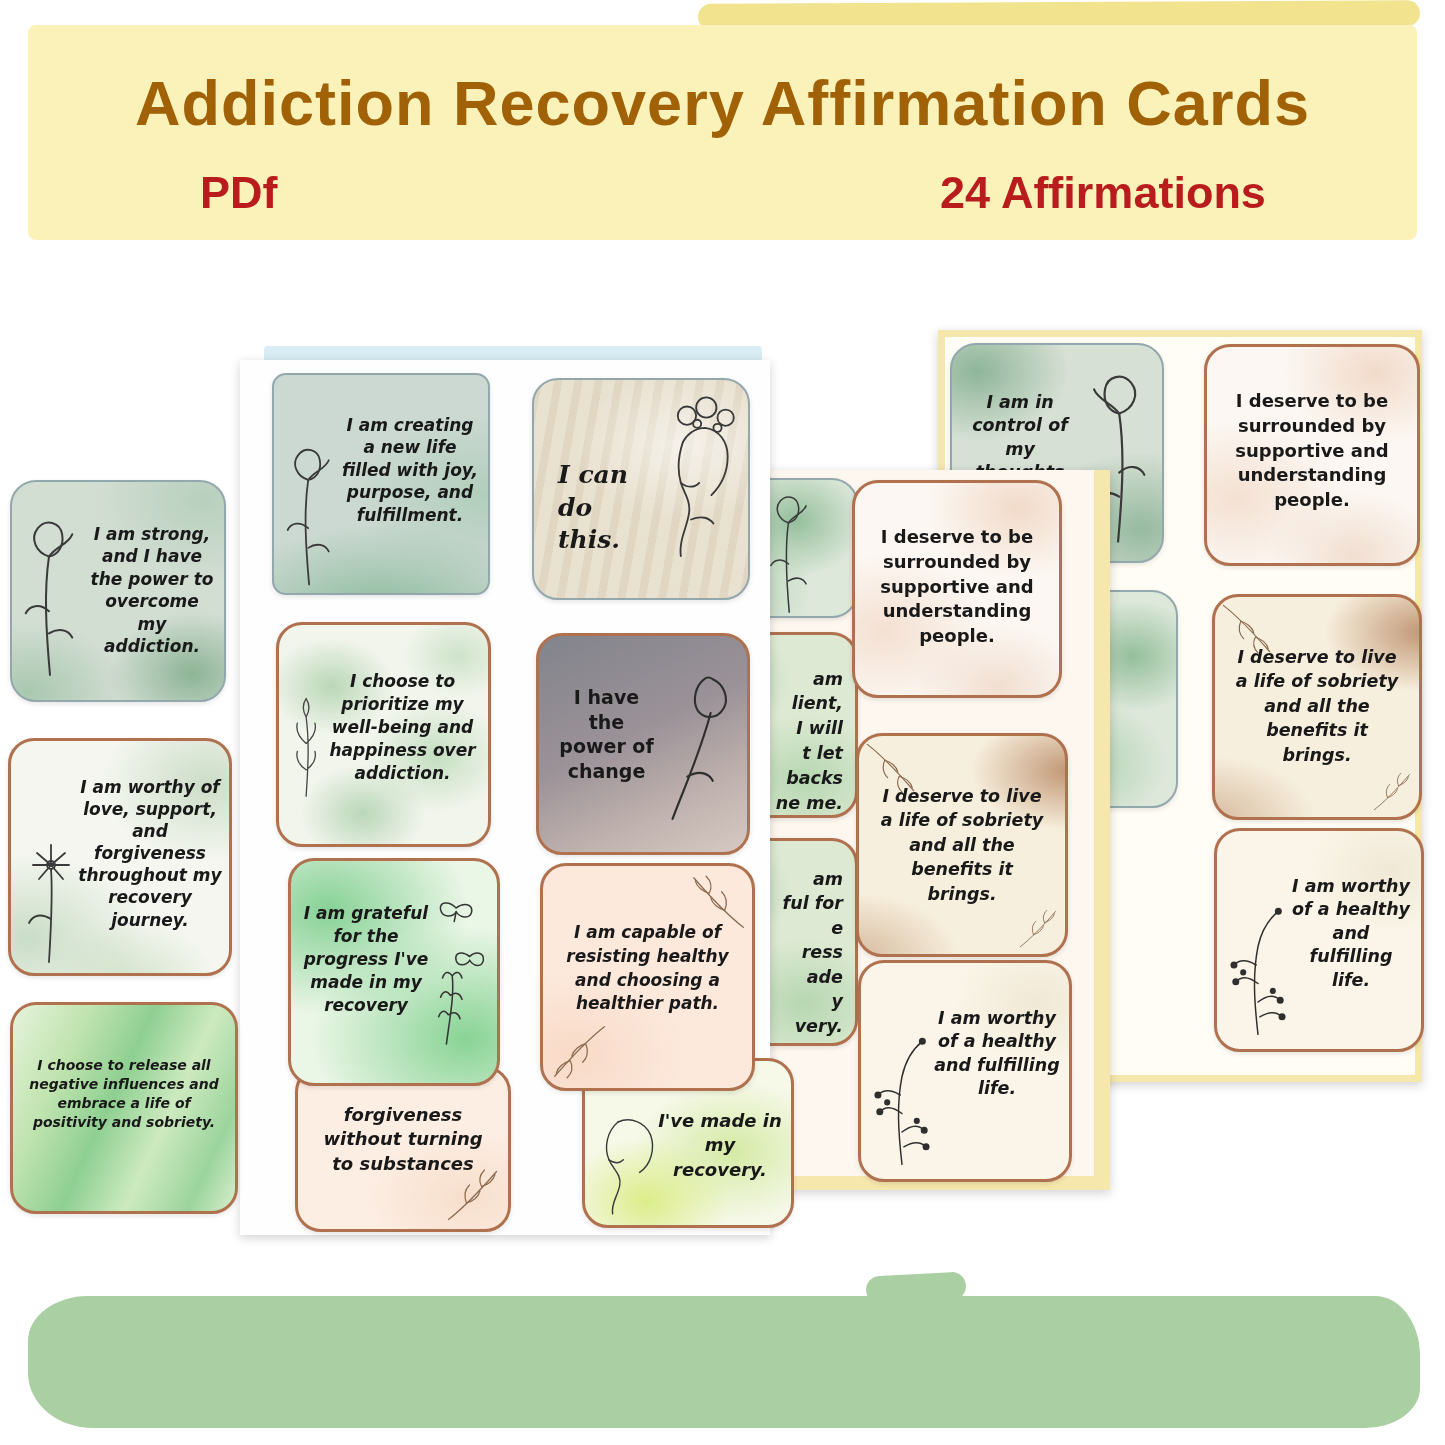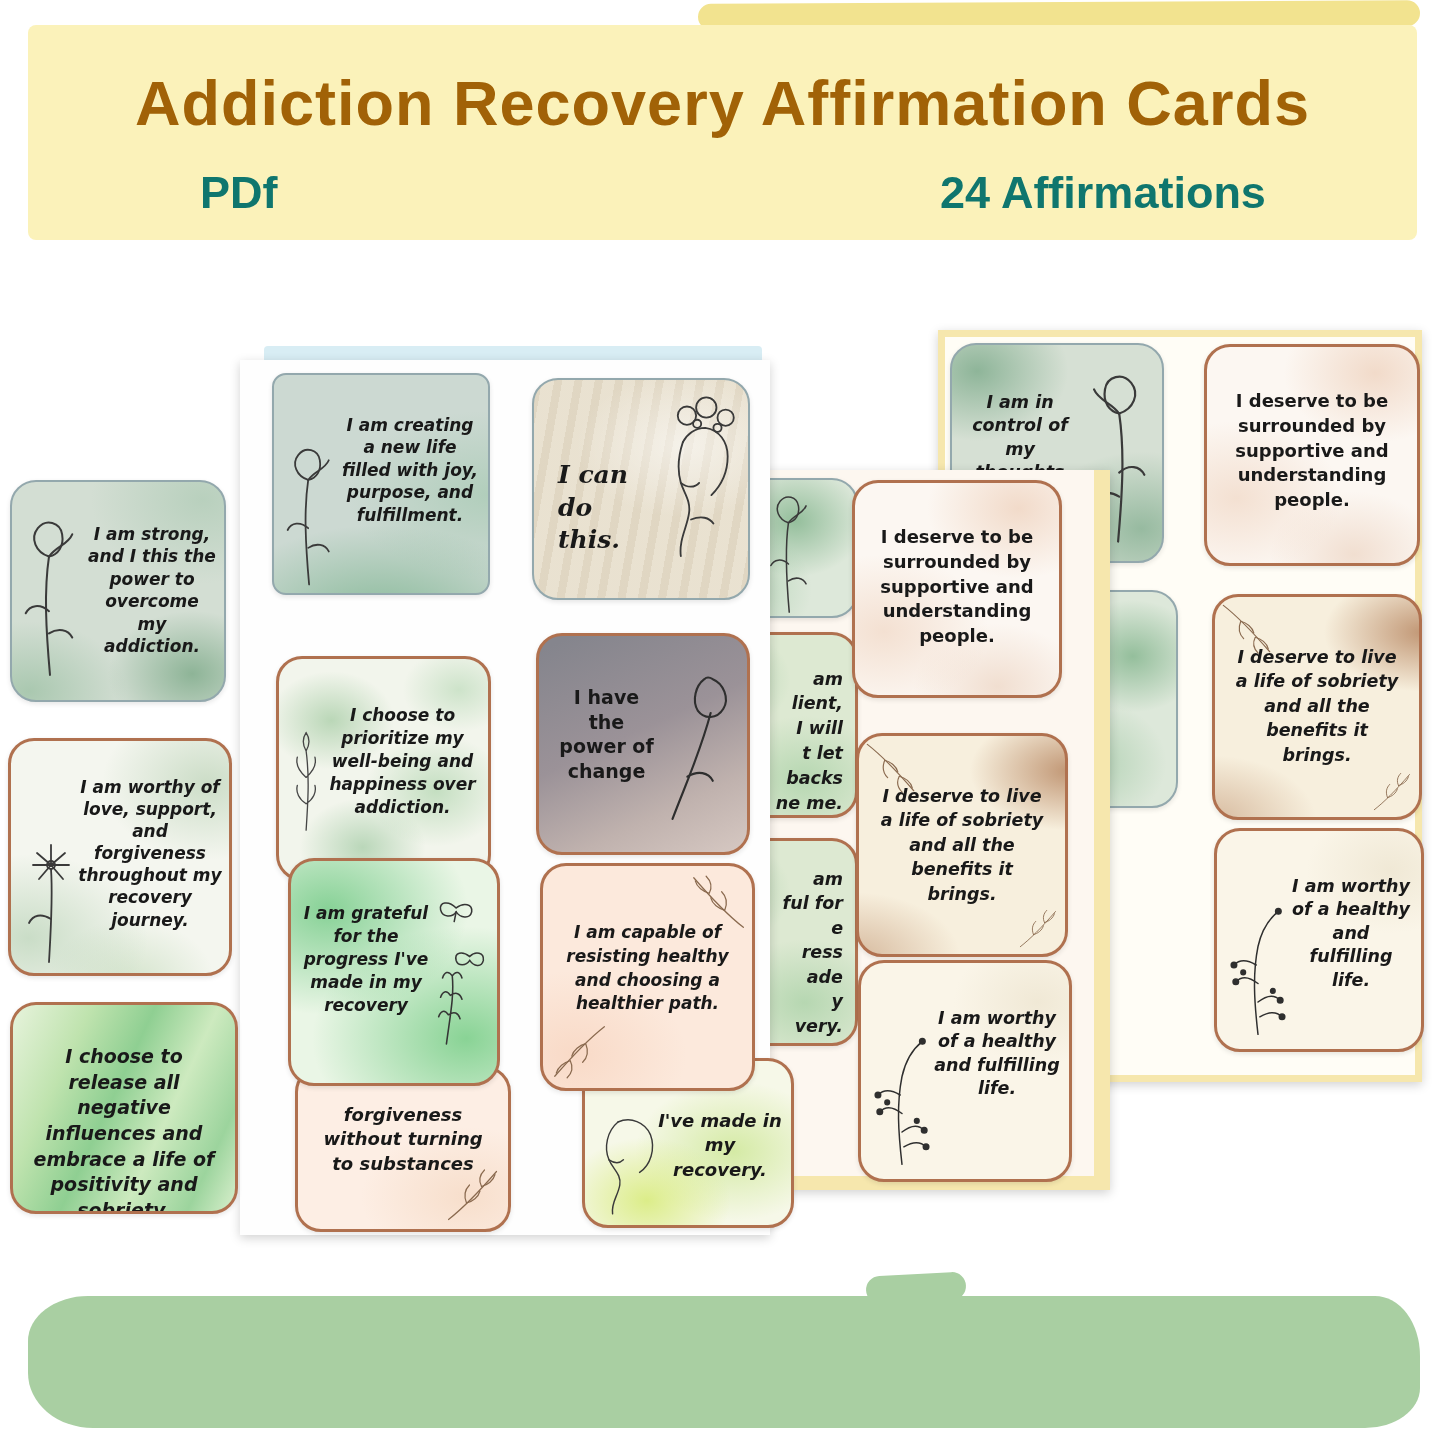--- a/index.html
+++ b/index.html
@@ -6,21 +6,21 @@
   .canvas{position:relative;width:1445px;height:1445px;background:#ffffff;overflow:hidden;
           font-family:"DejaVu Sans",sans-serif;}
 
   
   .swipe-top{position:absolute;left:698px;top:2px;width:722px;height:26px;background:#f2e38f;
              border-radius:13px;transform:rotate(-.3deg);}
   .banner{position:absolute;left:28px;top:25px;width:1389px;height:215px;background:#fbf2ba;border-radius:8px;}
   .banner .title{margin:0;padding-top:42px;font-family:"Liberation Sans",sans-serif;font-weight:bold;
                  font-size:63px;letter-spacing:1px;text-align:center;color:#a16207;}
   .subs{position:absolute;top:142px;left:0;width:100%;height:60px;}
-  .sub{position:absolute;font-family:"Liberation Sans",sans-serif;font-weight:bold;font-size:45px;color:#0f766e;}
+  .sub{position:absolute;font-family:"Liberation Sans",sans-serif;font-weight:bold;font-size:45px;color:#b91c1c;}
   .sub-pdf{left:172px;} .sub-print{left:506px;} .sub-count{left:912px;}
 
   
   .page{position:absolute;box-sizing:border-box;box-shadow:0 3px 10px rgba(0,0,0,.18);}
   .sheet-blue{position:absolute;left:264px;top:346px;width:498px;height:60px;background:#d8edf4;border-radius:4px;}
   .page4{left:938px;top:330px;width:484px;height:752px;background:#fffdf6;border:7px solid #f6e7ad;}
   .page3{left:640px;top:470px;width:470px;height:720px;background:#fdf7f0;
          border-right:16px solid #f6e7ad;border-bottom:14px solid #f6e7ad;}
   .page2{left:240px;top:360px;width:530px;height:875px;background:#fefefe;}
 
@@ -34,21 +34,21 @@
        color:#191919;text-align:center;}
   .upright{font-style:normal;}
   .pre{white-space:pre-line;text-align:right;}
   .art{position:absolute;}
 
   
   .p-c1{left:10px;top:480px;width:216px;height:222px;}
   .p-c2{left:8px;top:738px;width:224px;height:238px;}
   .p-c3{left:10px;top:1002px;width:228px;height:212px;}
   .p-c4{left:272px;top:373px;width:218px;height:222px;border-radius:14px;}
-  .p-c5{left:276px;top:656px;width:215px;height:225px;}
+  .p-c5{left:276px;top:622px;width:215px;height:225px;}
   .p-c6{left:288px;top:858px;width:212px;height:228px;}
   .p-c7{left:295px;top:1066px;width:216px;height:166px;}
   .p-c8{left:532px;top:378px;width:218px;height:222px;}
   .p-c9{left:536px;top:633px;width:214px;height:222px;}
   .p-c10{left:540px;top:863px;width:215px;height:228px;}
   .p-c11{left:582px;top:1058px;width:212px;height:170px;}
   .p-c12{left:852px;top:480px;width:210px;height:218px;}
   .p-c13{left:856px;top:733px;width:212px;height:224px;}
   .p-c14{left:858px;top:960px;width:214px;height:222px;}
   .p-c15{left:650px;top:632px;width:208px;height:186px;}
@@ -56,21 +56,21 @@
   .p-c17{left:950px;top:343px;width:214px;height:220px;}
   .p-c18{left:1204px;top:344px;width:216px;height:222px;}
   .p-c19{left:1212px;top:594px;width:210px;height:226px;}
   .p-c20{left:1214px;top:828px;width:210px;height:224px;}
   .p-sl1{left:652px;top:478px;width:206px;height:140px;}
   .p-sl2{left:1030px;top:590px;width:148px;height:218px;}
 
   
   .tx-c1{left:76px;right:8px;top:24px;font-size:17px;line-height:1.32;}
   .tx-c2{left:66px;right:6px;top:18px;font-size:17px;line-height:1.3;}
-  .tx-c3{left:10px;right:10px;top:20px;font-size:19px;line-height:1.35;}
+  .tx-c3{left:10px;right:10px;top:37px;font-size:14px;line-height:1.35;}
   .tx-c4{left:64px;right:6px;top:22px;font-size:17px;line-height:1.32;}
   .tx-c5{left:46px;right:8px;top:28px;font-size:17px;line-height:1.35;}
   .tx-c6{left:12px;right:68px;top:24px;font-size:17px;line-height:1.35;}
   .tx-c7{left:14px;right:14px;top:16px;font-size:18px;line-height:1.35;}
   .tx-c8{left:24px;top:54px;width:82px;font-size:25px;line-height:1.3;
          font-family:"DejaVu Serif",serif;text-align:left;}
   .tx-c9{left:20px;top:30px;width:95px;font-size:19px;line-height:1.3;}
   .tx-c10{left:16px;right:16px;top:38px;font-size:17px;line-height:1.4;}
   .tx-c11{left:70px;right:6px;top:30px;font-size:18px;line-height:1.35;}
   .tx-c12{left:12px;right:12px;top:24px;font-size:18px;line-height:1.38;}
@@ -388,21 +388,21 @@
     <svg class="art" style="left:4px;bottom:4px;width:62px;height:62px;transform:rotate(180deg)">
         <use href="#sym-leafsprig"></use>
       </svg>
     <p class="txt tx-c10">I am capable of resisting healthy and choosing a healthier path.</p>
   </div>
 
   <div class="card p-c1 bg-sage b-gray">
     <svg class="art" style="left:2px;top:26px;width:74px;height:172px">
         <use href="#sym-flower"></use>
       </svg>
-    <p class="txt tx-c1">I am strong, and I this the power to overcome my addiction.</p>
+    <p class="txt tx-c1">I am strong, and I have the power to overcome my addiction.</p>
   </div>
 
   <div class="card p-c2 bg-wcwhite b-copper">
     <svg class="art" style="left:10px;bottom:6px;width:64px;height:150px">
         <use href="#sym-dandelion"></use>
       </svg>
     <p class="txt tx-c2">I am worthy of love, support, and forgiveness throughout my recovery journey.</p>
   </div>
 
   <div class="card p-c3 bg-green3 b-copper">

